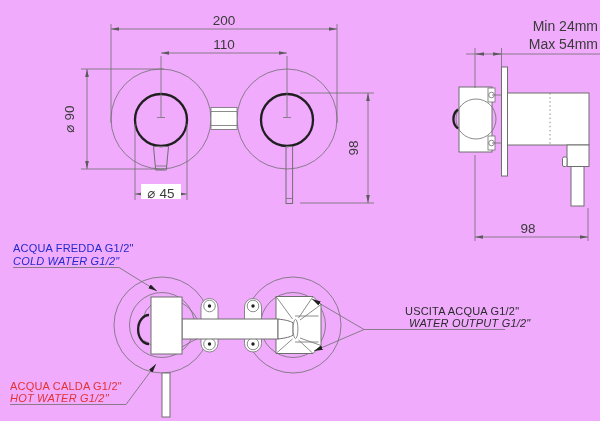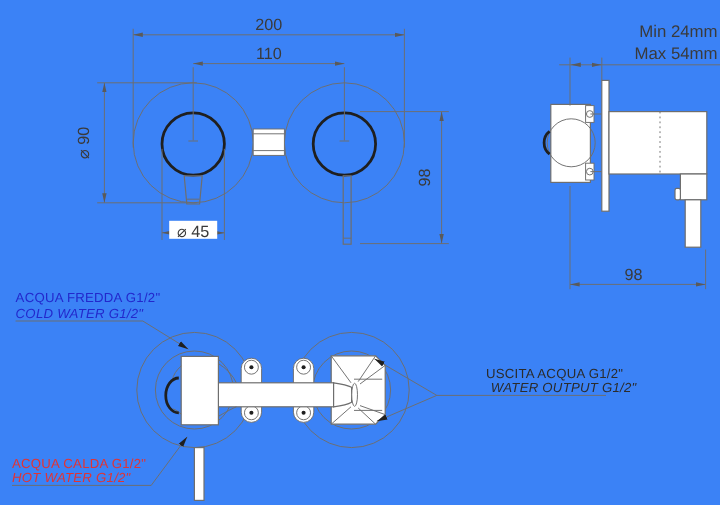--- a/index.html
+++ b/index.html
@@ -1,16 +1,16 @@
 <!DOCTYPE html>
 <html style="--cold: #2328cc; --hot: #e23333; --line: #6e6e6e; --dark: #1f1f1f;"><head>
 <meta charset="utf-8">
 <style>
   html,body{margin:0;padding:0;background:#fff;}
-  .stage{position:relative;width:600px;height:421px;background:#3b82f6;overflow:hidden;
+  .stage{position:relative;width:600px;height:421px;background:#f0abfc;overflow:hidden;
          font-family:"Liberation Sans","DejaVu Sans",sans-serif;}
   svg{display:block}
   .thin{stroke:var(--line,#6e6e6e);stroke-width:.8;fill:none}
   .med{stroke:var(--line,#6e6e6e);stroke-width:1;fill:none}
   .wfill{stroke:var(--line,#6e6e6e);stroke-width:1;fill:#fff}
   .bold{stroke:var(--dark,#1f1f1f);stroke-width:2.3;fill:none}
   .dim{stroke:var(--line,#6e6e6e);stroke-width:.8;fill:none}
   .dimtxt{fill:#3a3a3a;font-size:13.5px}
   .lbl{font-size:11px;letter-spacing:.2px}
   .lbl.it{font-style:italic}

